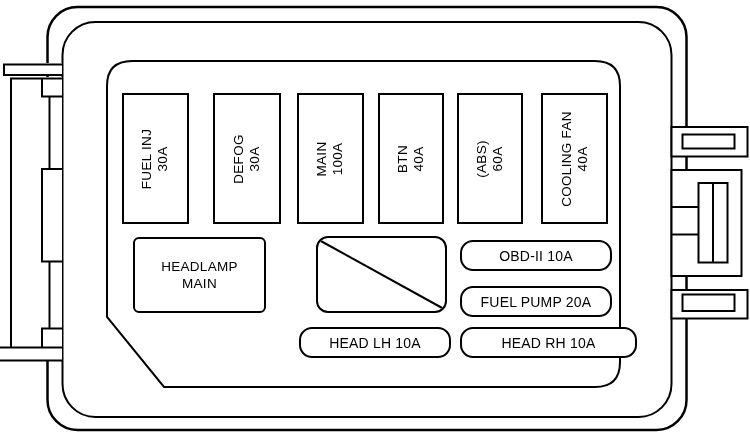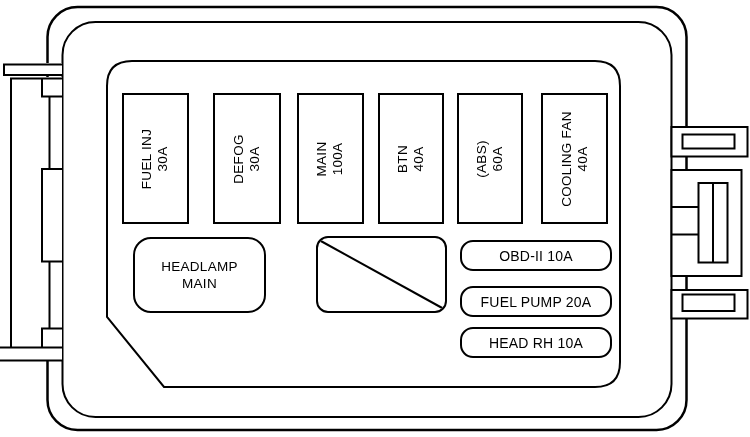--- a/index.html
+++ b/index.html
@@ -40,21 +40,21 @@
     font-size: 13.5px;
     line-height: 16px;
     letter-spacing: 0.3px;
   }
   
   .relaybox {
     position: absolute;
     left: 133px; top: 237px;
     width: 133px; height: 76px;
     border: 2px solid #000;
-    border-radius: 18px;
+    border-radius: 6px;
     background: #fff;
     display: flex;
     align-items: center;
     justify-content: center;
     text-align: center;
     font-size: 13.5px;
     line-height: 17px;
     letter-spacing: 0.3px;
   }
   
@@ -78,21 +78,21 @@
     display: flex;
     align-items: center;
     justify-content: center;
     font-size: 14px;
     letter-spacing: 0.2px;
     white-space: nowrap;
   }
   .pill-obd  { left: 460px; top: 240px; width: 152px; }
   .pill-fuel { left: 460px; top: 286px; width: 152px; }
   .pill-hlh  { left: 299px; top: 327px; width: 152px; }
-  .pill-hrh  { left: 460px; top: 327px; width: 152px; }
+  .pill-hrh  { left: 460px; top: 327px; width: 177px; }
   
   .caption {
     position: absolute;
     left: 169px; top: 394px;
     font-size: 14px;
     letter-spacing: 0.2px;
     white-space: nowrap;
   }
 </style>
 </head>
@@ -185,18 +185,21 @@
     </svg>
   </div>
 
   <div class="pill pill-obd">
     <span>OBD-II 10A</span>
   </div>
   <div class="pill pill-fuel">
     <span>FUEL PUMP 20A</span>
   </div>
 
+  <div class="pill pill-hlh">
+    <span>HEAD LH 10A</span>
+  </div>
   <div class="pill pill-hrh">
     <span>HEAD RH 10A</span>
   </div>
 
 
 </div>
 
 </body></html>

